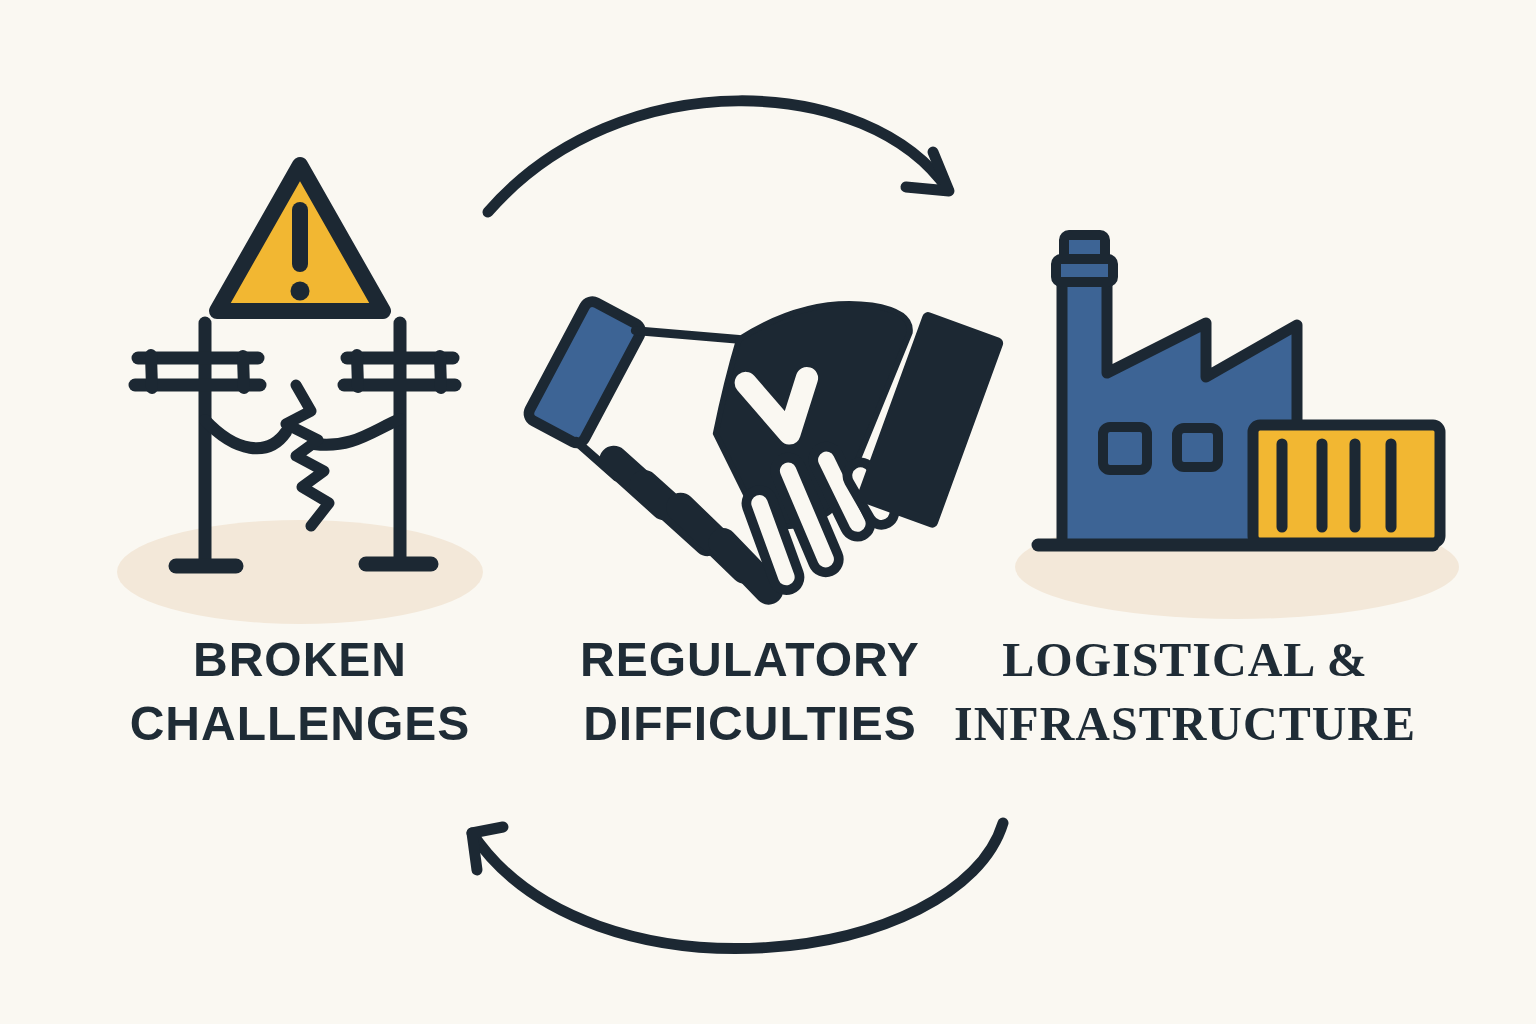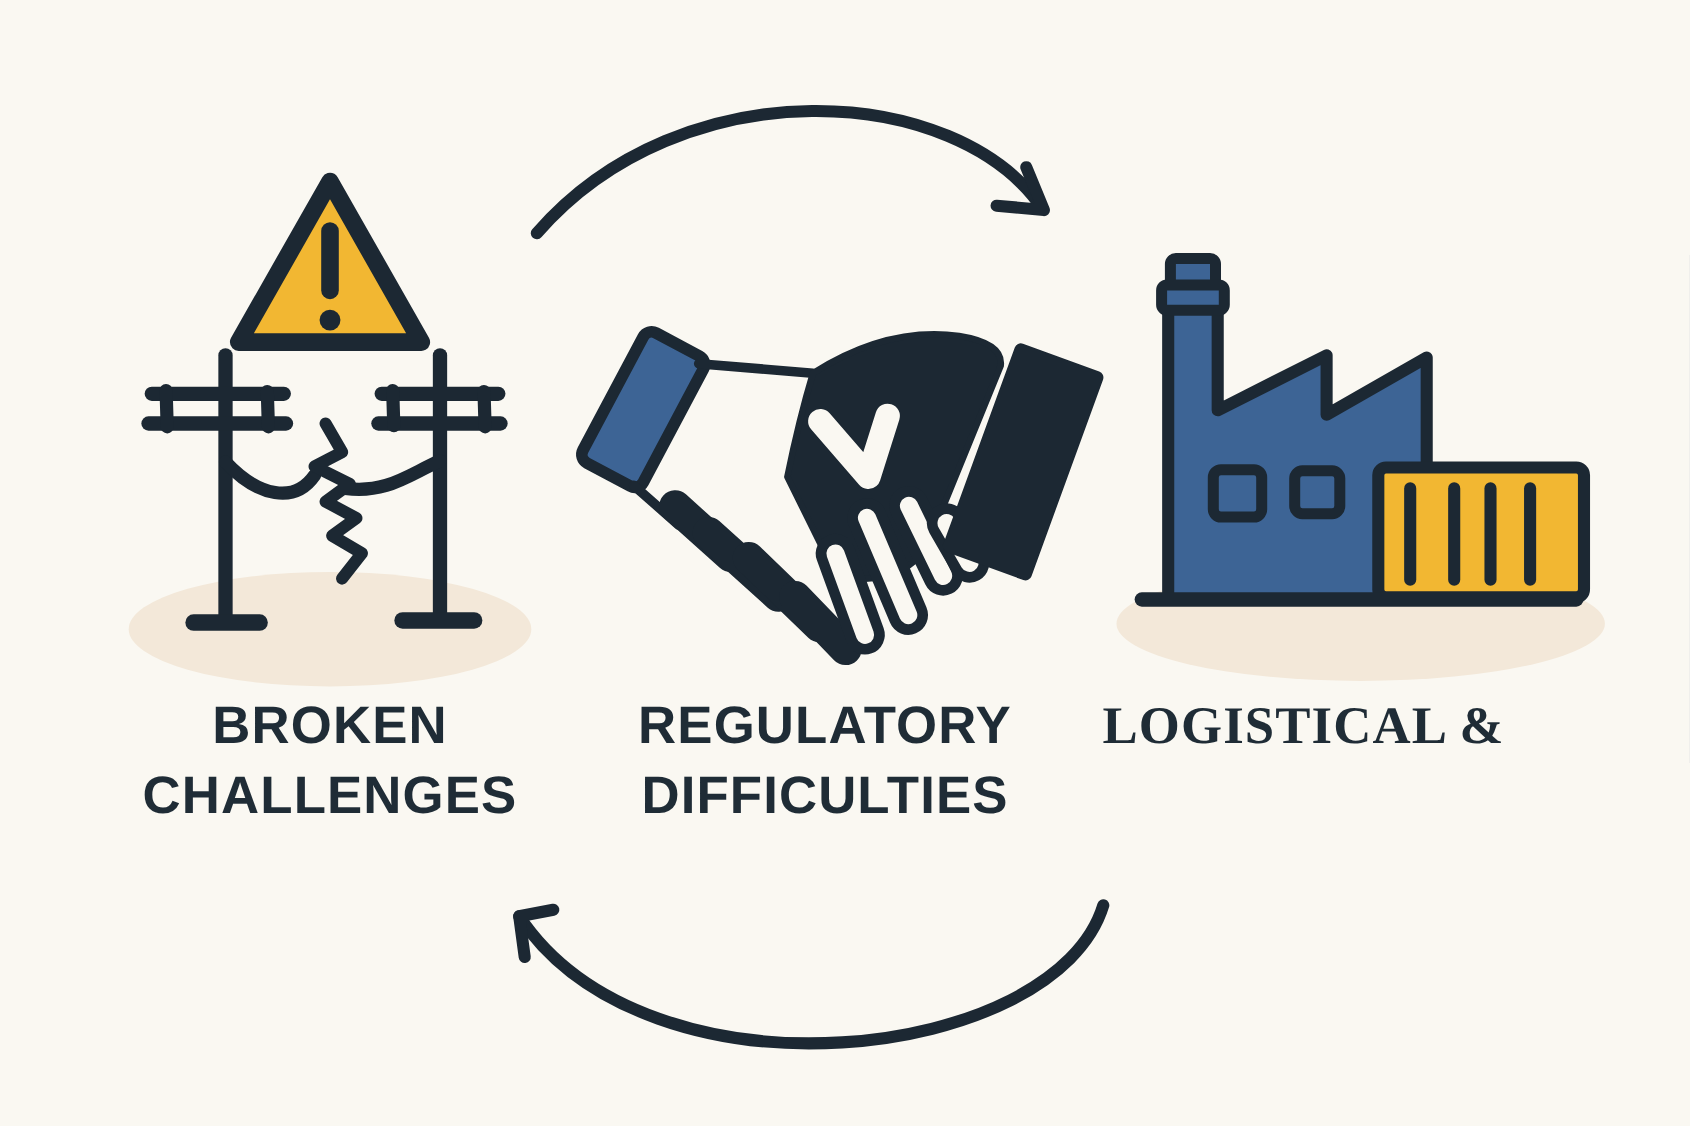--- a/index.html
+++ b/index.html
@@ -130,15 +130,16 @@
     <span>CHALLENGES</span>
   </div>
 
   <div class="label" style="left:515px;top:628px;width:470px;">
     <span>REGULATORY</span>
     <span>DIFFICULTIES</span>
   </div>
 
   <div class="label" style="left:930px;top:628px;width:510px;font-family:Liberation Serif, serif;">
     <span>LOGISTICAL &amp;</span>
+    <span>INFRASTRUCTURE</span>
   </div>
 
 </div>
 
 </body></html>

